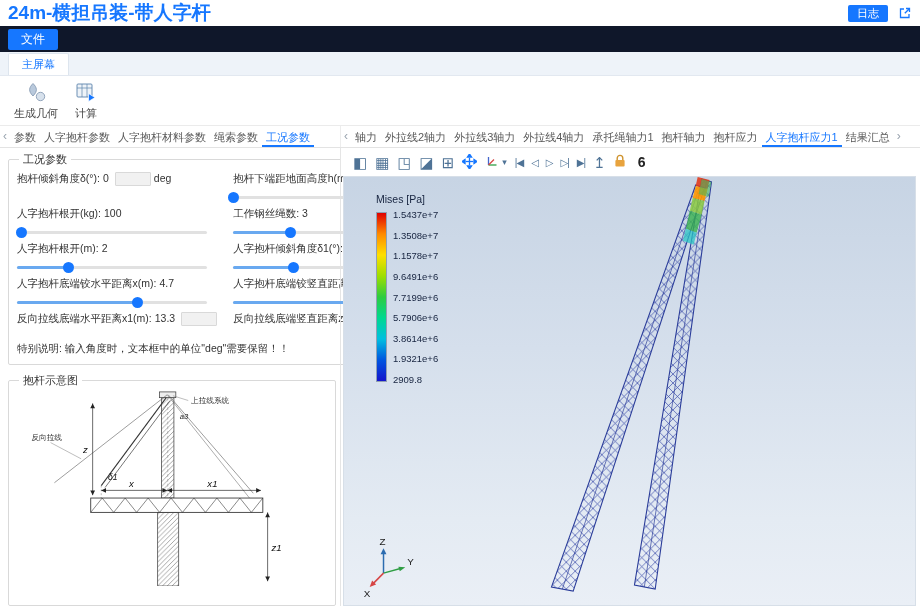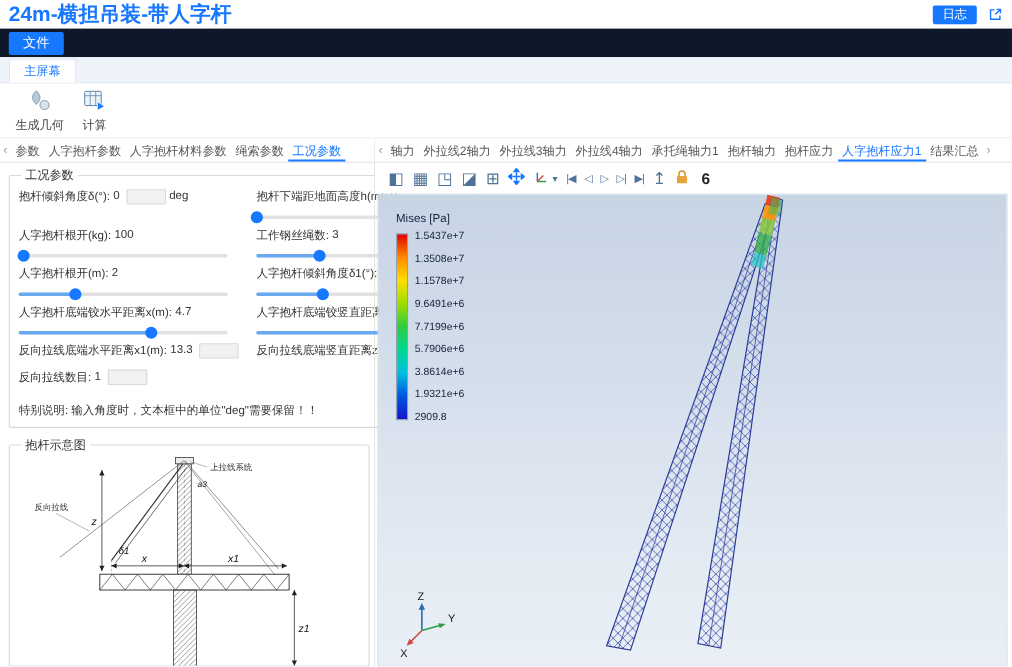--- a/index.html
+++ b/index.html
@@ -53,21 +53,21 @@
 
 
 .right-panel{flex:1;display:flex;flex-direction:column;border-left:1px solid #e5e5e5;min-width:0}
 .vp-toolbar{height:28px;display:flex;align-items:center;gap:8px;padding:0 12px;background:#fff;color:#4f7396}
 .vp-icon{font-size:15px;line-height:1;cursor:pointer}
 .caret{font-size:9px;color:#4f7396;margin-left:-5px;cursor:pointer}
 .pb{font-size:10px;letter-spacing:-1px;cursor:pointer;color:#4f7396}
 .frame-num{font-size:14px;font-weight:bold;color:#222;margin-left:4px}
 .viewport{flex:1;position:relative;margin:0 4px 0 2px;border:1px solid #d7dfe8;overflow:hidden;
   background:linear-gradient(180deg,#c7d4e4 0%,#d5dfec 40%,#e4ebf3 80%,#eaeff6 100%)}
-.legend{position:absolute;left:16px;top:16px;color:#16233f}
+.legend{position:absolute;left:32px;top:16px;color:#16233f}
 .legend-title{font-size:10.5px;margin-bottom:7px}
 .legend-body{display:flex;gap:6px}
 .colorbar{width:11px;height:170px;border:1px solid #90a0b2}
 .legend-vals{display:flex;flex-direction:column;justify-content:space-between;height:176px;margin-top:-3px;font-size:9.5px}
 .model-svg{position:absolute;inset:0;width:100%;height:100%}
 </style>
 </head>
 <body>
 
 <div class="app">
@@ -246,27 +246,20 @@
           </div>
 
           <div class="field short">
             <div class="field-line">
               <span>反向拉线底端竖直距离z1(m):</span>
               <span>10</span>
               <span class="inputbox"></span>
             </div>
           </div>
 
-          <div class="field short">
-            <div class="field-line">
-              <span>反向拉线数目:</span>
-              <span>1</span>
-              <span class="inputbox"></span>
-            </div>
-          </div>
 
           <div class="note">特别说明: 输入角度时，文本框中的单位"deg"需要保留！！</div>
         </div>
       </fieldset>
 
       <fieldset class="group schem">
         <legend>抱杆示意图</legend>
         <svg width="310" height="196" viewBox="0 0 310 205">
           <defs>
             <pattern id="hatch" width="5" height="5" patternUnits="userSpaceOnUse">

